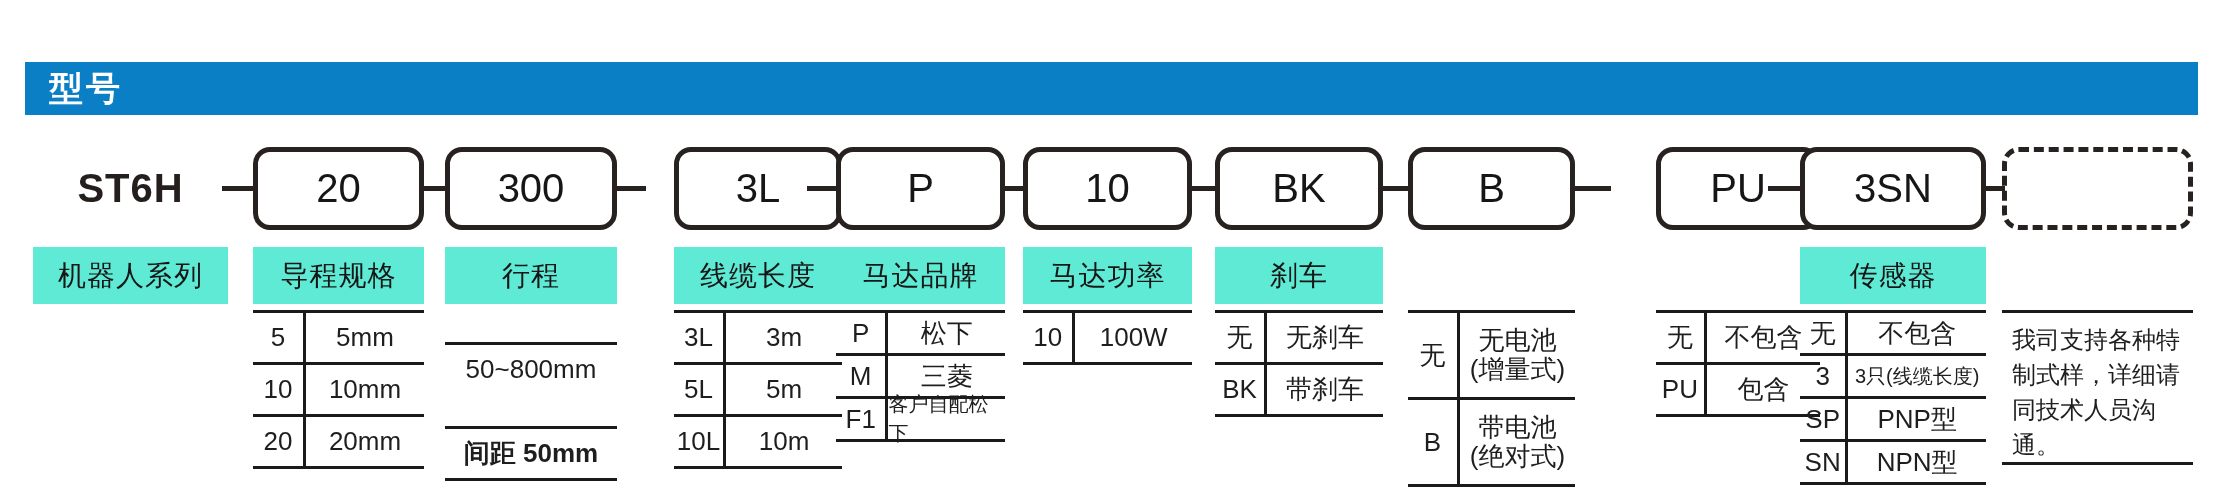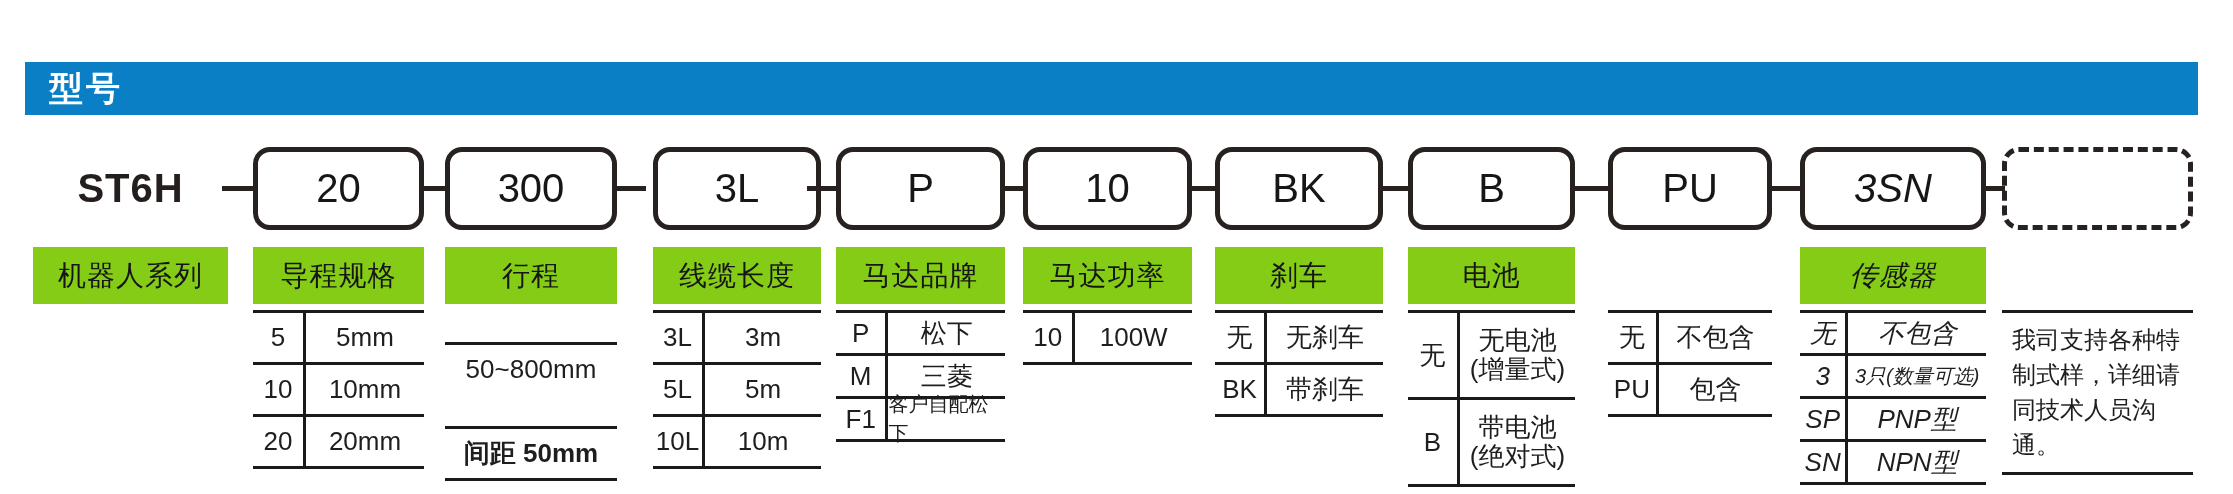--- a/index.html
+++ b/index.html
@@ -8,64 +8,64 @@
 
   
   .bluebar{position:absolute;left:25px;top:62px;width:2173px;height:53px;
            background:#0b7fc6;box-sizing:border-box;}
   .bluebar .t{position:absolute;left:24px;top:0;height:40px;line-height:53px;
               color:#ffffff;font-size:34px;font-weight:bold;letter-spacing:3px;}
 
   
   .col{position:absolute;top:0;height:494px;}
   .c0{left:33px;width:195px;}   .c1{left:253px;width:171px;}
-  .c2{left:445px;width:172px;}  .c3{left:653px;width:168px;}
+  .c2{left:445px;width:172px;}  .c3{left:674px;width:168px;}
   .c4{left:836px;width:169px;}  .c5{left:1023px;width:169px;}
   .c6{left:1215px;width:168px;} .c7{left:1408px;width:167px;}
-  .c8{left:1608px;width:164px;text-align:center;} .c9{left:1800px;width:186px;font-style:italic;}
+  .c8{left:1656px;width:164px;text-align:center;} .c9{left:1800px;width:186px;}
   .c10{left:2002px;width:191px;}
 
   
   .series{position:absolute;top:147px;left:0;width:100%;height:83px;
           display:flex;align-items:center;justify-content:center;
           font-size:40px;font-weight:bold;color:#241f1d;letter-spacing:1px;}
   .mbox{position:absolute;top:147px;left:0;right:0;height:83px;box-sizing:border-box;
         border:5px solid #272120;border-radius:17px;background:#fff;
         display:flex;align-items:center;justify-content:center;
         font-size:40px;color:#161616;}
   .mbox.dashed{border-style:dashed;}
   .connector{position:absolute;top:186px;height:5px;background:#272120;}
   .k0{left:222px;width:34px;} .k1{left:420px;width:28px;} .k2{left:613px;width:33px;}
   .k3{left:807px;width:32px;} .k4{left:1001px;width:25px;} .k5{left:1188px;width:30px;}
   .k6{left:1379px;width:32px;} .k7{left:1571px;width:40px;} .k8{left:1768px;width:35px;}
   .k9{left:1982px;width:23px;}
 
   
-  .glabel{position:absolute;top:247px;left:0;right:0;height:57px;background:#84cc16;
+  .glabel{position:absolute;top:247px;left:0;right:0;height:57px;background:#5eead4;
           display:flex;align-items:center;justify-content:center;
           font-size:28px;color:#161616;letter-spacing:1px;}
 
   
   .tbl{position:absolute;top:310px;left:0;right:0;}
   .trow{display:flex;align-items:stretch;height:49px;border-top:3px solid #1a1a1a;}
   .tbl > .trow:last-child{border-bottom:3px solid #1a1a1a;}
   .trow.compact{height:40px;}
   .trow.tall{height:84px;}
   .tcode{width:31%;box-sizing:border-box;border-right:3px solid #1a1a1a;
          display:flex;align-items:center;justify-content:center;
          font-size:26px;color:#1e1e1e;}
   .c9 .tcode{width:26%;}
   .tval{flex:1;display:flex;flex-direction:column;align-items:center;justify-content:center;
         font-size:26px;color:#1e1e1e;line-height:29px;}
   .tval.small{font-size:20px;}
   .plainrow{display:flex;align-items:center;justify-content:center;
             height:49px;border-top:3px solid #1a1a1a;font-size:26px;color:#1e1e1e;margin-top:32px;}
   .tbl > .plainrow:last-child{border-bottom:3px solid #1a1a1a;font-weight:bold;}
   .note{box-sizing:border-box;border-top:3px solid #1a1a1a;border-bottom:3px solid #1a1a1a;
-        padding:9px 2px 10px 10px;font-size:24px;line-height:35px;color:#1e1e1e;
+        padding:9px 2px 0 10px;font-size:24px;line-height:35px;color:#1e1e1e;
         text-align:left;}
 </style>
 </head>
 <body>
 
 <div class="bluebar">
   <span class="t">型号</span>
 </div>
 
 <div class="col c0">
@@ -160,21 +160,20 @@
       </div>
       <div class="trow">
         <div class="tcode">BK</div>
         <div class="tval">带刹车</div>
       </div>
     </div>
 </div>
 
 <div class="col c7">
   <div class="mbox">B</div>
-  <div class="glabel">电池</div>
   <div class="tbl">
       <div class="trow tall">
         <div class="tcode">无</div>
         <div class="tval">
           <div>无电池</div>
           <div>(增量式)</div>
         </div>
       </div>
       <div class="trow tall">
         <div class="tcode">B</div>
@@ -203,21 +202,21 @@
 <div class="col c9">
   <div class="mbox">3SN</div>
   <div class="glabel">传感器</div>
   <div class="tbl">
       <div class="trow compact">
         <div class="tcode">无</div>
         <div class="tval">不包含</div>
       </div>
       <div class="trow compact">
         <div class="tcode">3</div>
-        <div class="tval small">3只(数量可选)</div>
+        <div class="tval small">3只(线缆长度)</div>
       </div>
       <div class="trow compact">
         <div class="tcode">SP</div>
         <div class="tval">PNP型</div>
       </div>
       <div class="trow compact">
         <div class="tcode">SN</div>
         <div class="tval">NPN型</div>
       </div>
     </div>

